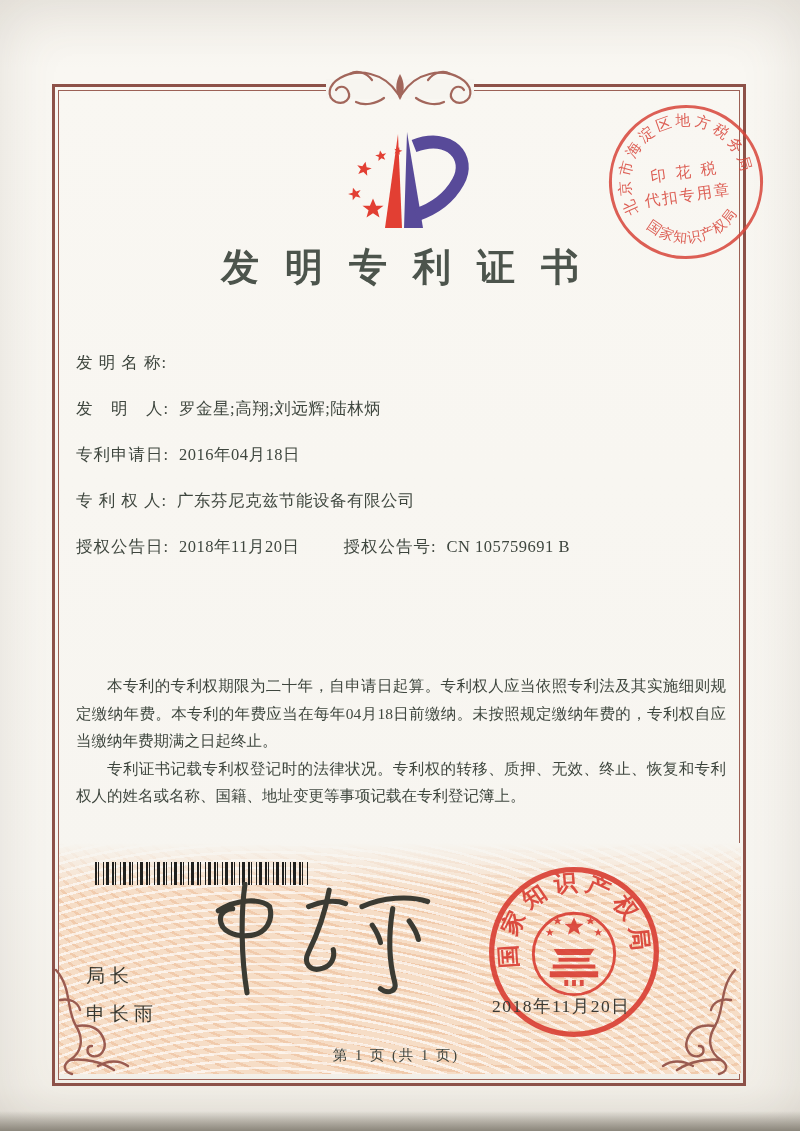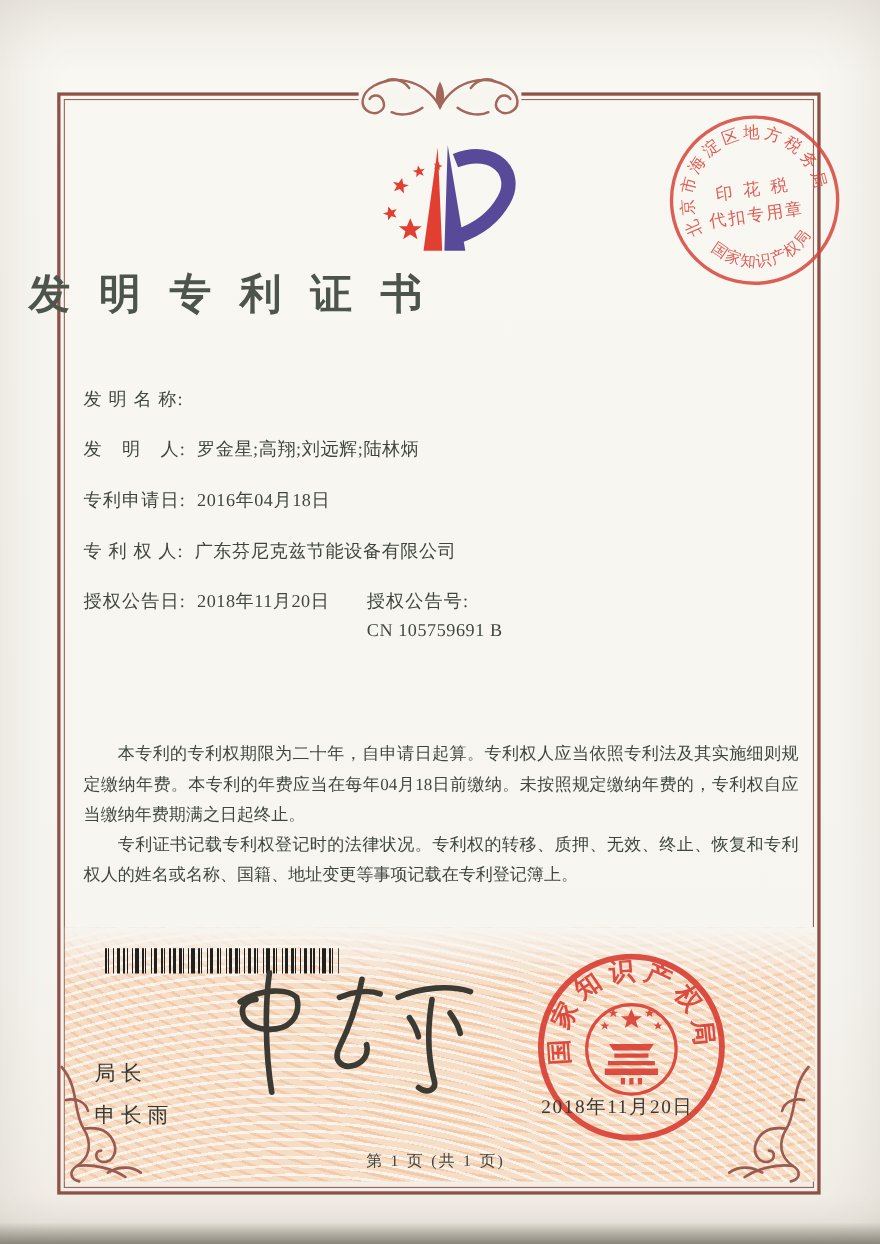--- a/index.html
+++ b/index.html
@@ -19,30 +19,30 @@
        linear-gradient(180deg,#f7f5f0 0%,rgba(247,245,240,0) 22%),
        repeating-radial-gradient(circle at 30% 330%,rgba(255,255,255,.65) 0 2.5px,rgba(255,255,255,0) 2.5px 8px),
        repeating-radial-gradient(circle at 72% -250%,rgba(236,187,150,.55) 0 2.5px,rgba(236,187,150,0) 2.5px 9px);}
   .ornament-top{position:absolute;left:310px;top:64px;}
   .flourish{position:absolute;}
   .fl-left{left:46px;top:962px;}
   .fl-right{left:650px;top:962px;transform:scaleX(-1);}
   
   .cert-no{position:absolute;left:76px;top:134px;font-size:17.5px;letter-spacing:2.5px;color:#3d423c;}
   .logo{position:absolute;left:330px;top:124px;}
-  .title{position:absolute;left:0;width:800px;top:242px;text-align:left;
+  .title{position:absolute;left:0;width:800px;top:242px;text-align:center;
          font-size:38px;font-weight:600;color:#4c544c;letter-spacing:26px;text-indent:26px;}
   .tax-stamp{position:absolute;left:594px;top:90px;opacity:.85;transform:rotate(-8deg);}
   
   .fields{position:absolute;left:76px;top:350px;width:652px;color:#3e463e;}
   .frow{display:flex;align-items:baseline;line-height:26px;margin-bottom:20px;font-size:16.5px;}
   .flabel{white-space:pre;letter-spacing:1px;}
   .fvalue{margin-left:10px;letter-spacing:.5px;}
   .fgroup{display:flex;align-items:baseline;}
-  .fgroup+.fgroup{margin-left:24px;flex-direction:column;}
+  .fgroup+.fgroup{margin-left:44px;}
   
   .body-text{position:absolute;left:76px;top:672px;width:650px;color:#3e463e;
              font-size:15.5px;line-height:27.5px;text-align:justify;}
   .body-text p{margin:0;text-indent:2em;}
   
   .barcode{position:absolute;left:95px;top:862px;width:213px;height:23px;
      background-image:
        repeating-linear-gradient(90deg,#20201e 0 2px,rgba(0,0,0,0) 2px 3px,#20201e 3px 4px,rgba(0,0,0,0) 4px 8px,#20201e 8px 9px,rgba(0,0,0,0) 9px 11px,#20201e 11px 14px,rgba(0,0,0,0) 14px 17px);}
   .officer{position:absolute;left:86px;top:963px;color:#37372f;font-size:19px;letter-spacing:5px;}
   .officer div{margin-bottom:12px;}

